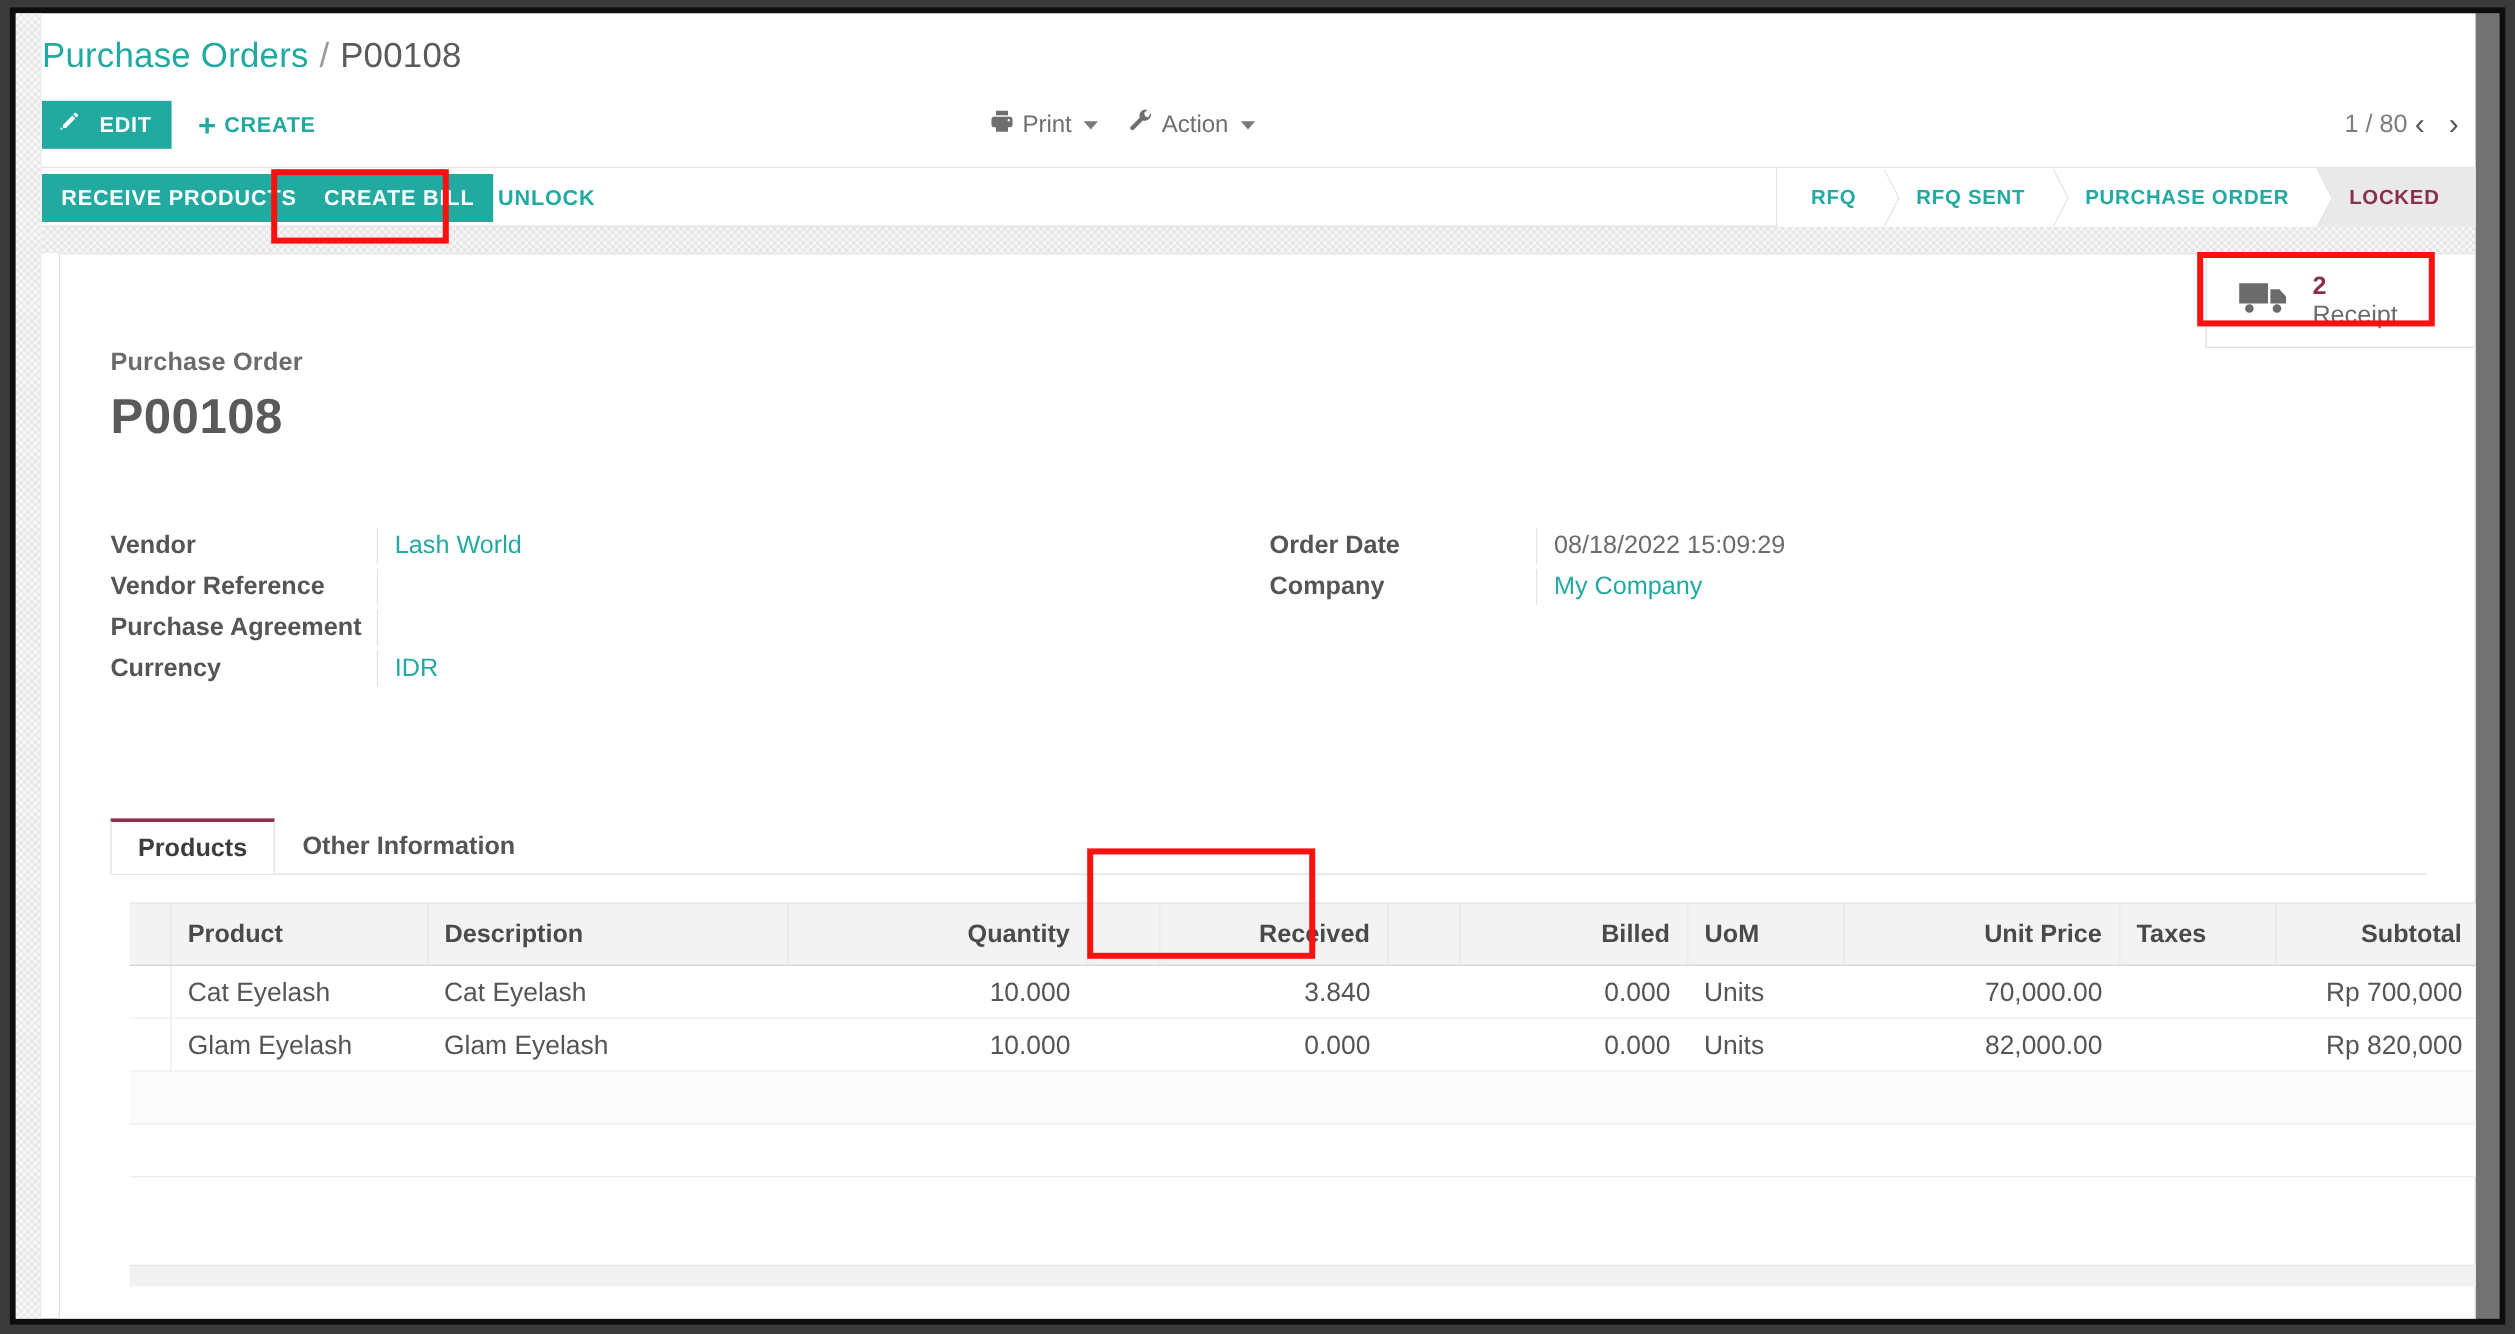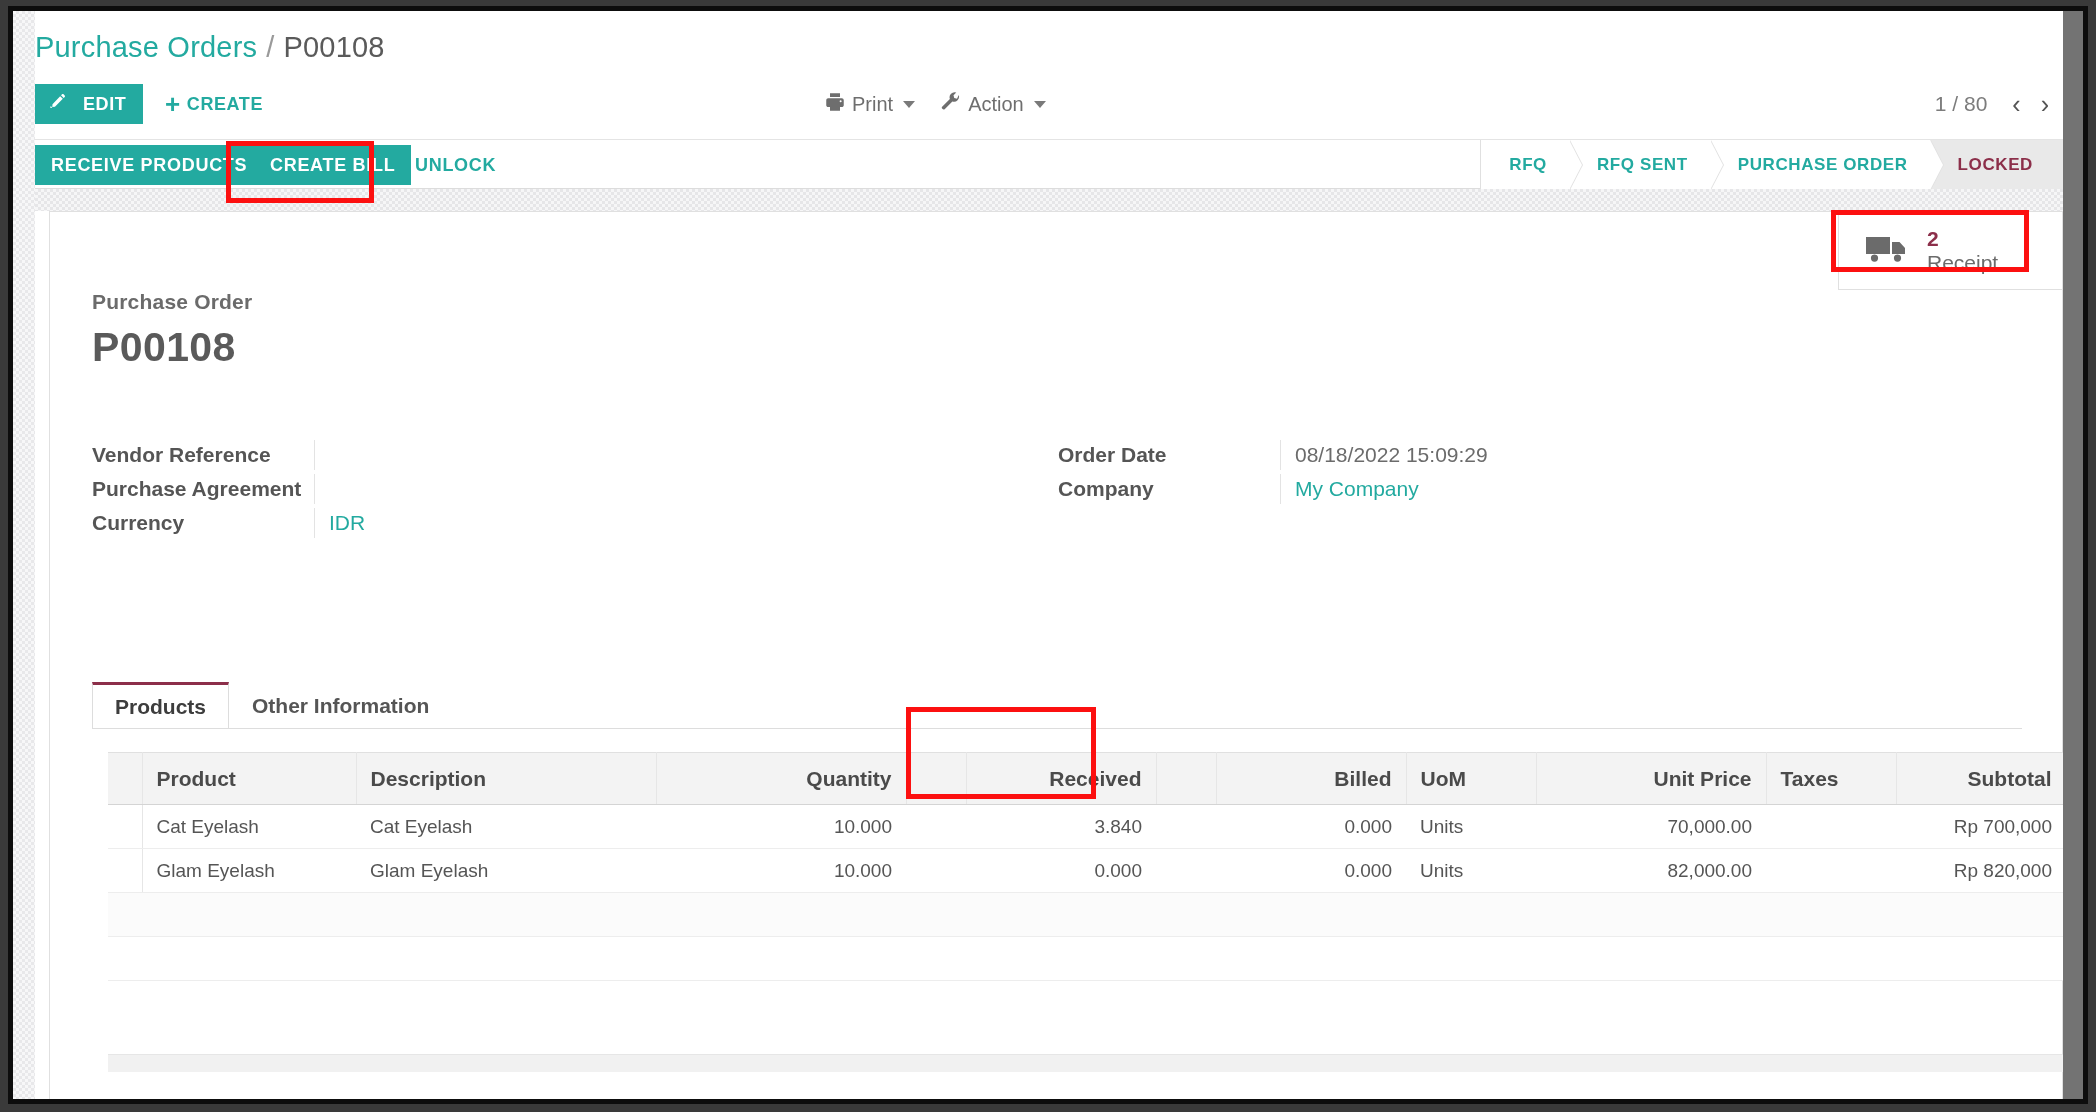--- a/index.html
+++ b/index.html
@@ -89,21 +89,21 @@
   }
   .cp-drop .caret {
     width: 0; height: 0; margin-left: 3px;
     border-left: 6px solid transparent;
     border-right: 6px solid transparent;
     border-top: 7px solid #7a7a7a;
   }
 
   #pager {
     position: absolute; right: 14px; top: 5px;
-    height: 40px; display: flex; align-items: center; gap: 25px;
+    height: 40px; display: flex; align-items: center; gap: 6px;
     color: #7c7c7c; font-size: 21px;
   }
   #pager .nav { display: flex; gap: 20px; }
   #pager .chev { cursor: pointer; font-size: 25px; color: #555; line-height: 1; }
 
   
   #statusbar {
     position: absolute;
     left: 22px; top: 128px;
     width: 2028px; height: 50px;
@@ -256,21 +256,21 @@
     background: #f3f3f3;
     border-top: 1px solid #e0e0e0;
     border-bottom: 1px solid #d4d4d4;
     border-right: 1px solid #e6e6e6;
     font-size: 21px; font-weight: bold; color: #4a4a4a;
     padding: 13px 14px; height: 52px;
     white-space: nowrap;
   }
   table.olist tbody td {
     border-bottom: 1px solid #ededed;
-    font-size: 19px; color: #555555;
+    font-size: 22px; color: #555555;
     padding: 0 14px; height: 44px;
     white-space: nowrap; background: #ffffff;
   }
   tr.filler td { height: 42px; border-bottom: 1px solid #ededed; }
   tr.filler.alt td { background: #fbfbfb; }
   .ta-r { text-align: right; }
   .ta-l { text-align: left; }
   th.handle, td.handle { width: 34px; padding: 0; border-right: 1px solid #e6e6e6; }
 
   
@@ -396,20 +396,24 @@
           </span>
         </div>
       </div>
 
       <div id="title-block">
         <div id="title-label">Purchase Order</div>
         <div id="title-value">P00108</div>
       </div>
 
       <div class="fgroup" id="fgroup-left">
+        <div class="frow">
+          <div class="flabel">Vendor</div>
+          <div class="fval link">Lash World</div>
+        </div>
         <div class="frow">
           <div class="flabel">Vendor Reference</div>
           <div class="fval empty"></div>
         </div>
         <div class="frow">
           <div class="flabel">Purchase Agreement</div>
           <div class="fval empty"></div>
         </div>
         <div class="frow">
           <div class="flabel">Currency</div>

